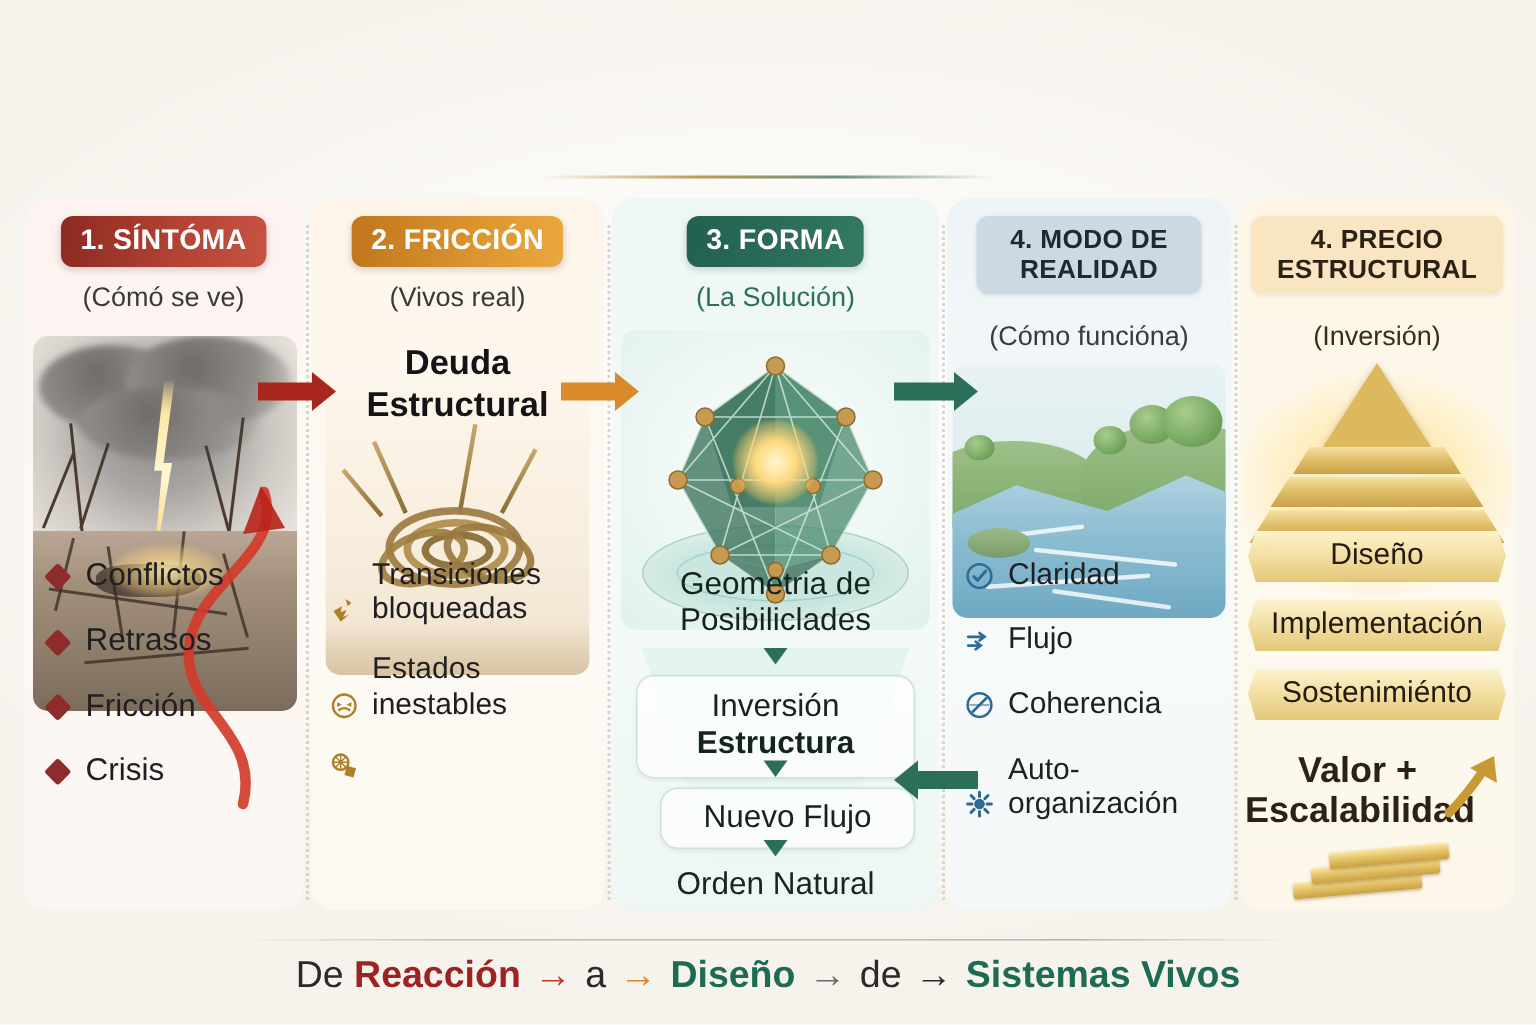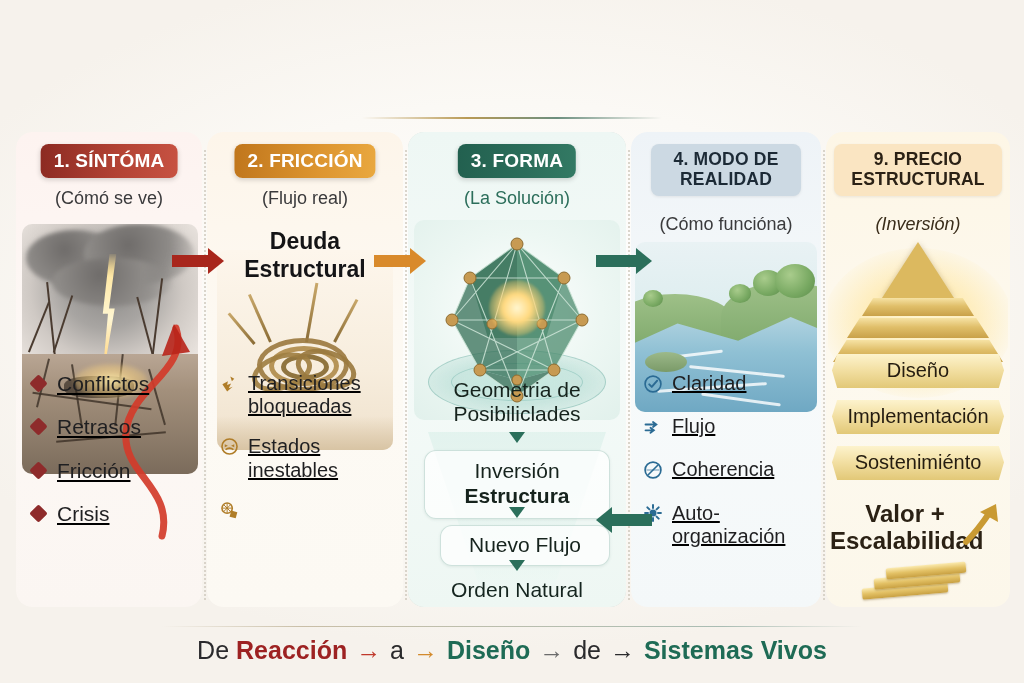--- a/index.html
+++ b/index.html
@@ -90,21 +90,21 @@
   .badge-5 { background: #fae5c2; color: #2b2115; box-shadow: 0 1px 3px rgba(0,0,0,.08); white-space: normal; width: 168px; font-size: 17.5px; }
 
   .badge-sub {
     position: absolute; left: 50%; transform: translateX(-50%);
     font-size: 18px; color: #3a3a3c; white-space: nowrap;
   }
   .sub-1 { top: 56px; }
   .sub-2 { top: 56px; }
   .sub-3 { top: 56px; color: #2c6e5b; }
   .sub-4 { top: 82px; }
-  .sub-5 { top: 82px; color: #3a2d1a; font-style: italic; }
+  .sub-5 { top: 82px; color: #3a2d1a; }
 
   
   .illus { position: absolute; border-radius: 10px; overflow: hidden; }
 
   
   .storm { left: 6px; top: 92px; width: 176px; height: 250px; }
   .storm-sky {
     position:absolute; inset:0;
     background:
       radial-gradient(ellipse 70% 45% at 48% 26%, #8c8a88 0%, #a8a5a2 35%, #cfc9c4 62%, #efe9e4 100%);
@@ -222,23 +222,22 @@
   }
   .gold-bar {
     position:absolute; height:11px; border-radius:2px;
     background: linear-gradient(180deg,#fbeaae 0%, #e3c165 50%, #c8a042 100%);
     box-shadow: 0 1px 2px rgba(120,90,30,.4);
   }
 
   
   .list { position: absolute; left: 12px; right: 8px; }
   .list-item {
-    display: flex; align-items: flex-start; gap: 9px;
+    display: flex; align-items: flex-end; gap: 9px;
     margin-bottom: 12px;
-    text-decoration: underline;
   }
   .li-ic { flex: 0 0 auto; width: 20px; height: 23px; display:flex; align-items:center; justify-content:center; }
   .li-tx { font-size: 20px; line-height: 1.16; color: #1f1f21; }
 
   .list1 { top: 240px; }
   .list1 .li-tx { font-size: 21px; }
   .list1 .list-item { margin-bottom: 19px; }
   .diamond {
     width: 13px; height: 13px; background: #8e2b2b;
     transform: rotate(45deg); border-radius: 2px;
@@ -436,21 +435,21 @@
         <div class="rope-ring" style="left:6px;  top:10px; width:92px; height:54px;"></div>
         <div class="rope-ring" style="left:18px; top:18px; width:70px; height:40px; border-color:#b08c4c;"></div>
         <div class="rope-ring" style="left:30px; top:26px; width:48px; height:26px; border-color:#876a32;"></div>
         <div class="rope-ring" style="left:0px;  top:26px; width:62px; height:36px; border-color:#a07f42; transform:rotate(-18deg);"></div>
         <div class="rope-ring" style="left:44px; top:22px; width:62px; height:38px; border-color:#9a7a3f; transform:rotate(16deg);"></div>
       </div>
       <div style="position:absolute; left:0; right:0; bottom:0; height:34px; background:linear-gradient(180deg,rgba(220,200,170,0),#d8c4a4);"></div>
     </div>
 
     <div class="badge badge-2">2. FRICCIÓN</div>
-    <div class="badge-sub sub-2">(Flujo real)</div>
+    <div class="badge-sub sub-2">(Vivos real)</div>
 
     <div style="position:absolute; left:0; right:0; top:96px; text-align:center; font-size:23px; font-weight:700; color:#141416; line-height:1.2; z-index:5;">
       <div>Deuda</div>
       <div>Estructural</div>
     </div>
 
     <div class="list list2">
       <div class="list-item">
         <span class="li-ic">
           <svg width="19" height="19" viewBox="0 0 24 24" fill="#b07d28">
@@ -624,21 +623,21 @@
     <div class="tint"></div>
 
     <div class="illus pyr-box">
       <div class="pyr-glow"></div>
       <div class="pyr-cap" style="top:16px;"></div>
       <div class="pyr-tier" style="top:72px;  width:112px; height:18px; clip-path:polygon(10% 0,90% 0,100% 100%,0 100%);"></div>
       <div class="pyr-tier" style="top:92px;  width:142px; height:20px; clip-path:polygon(9% 0,91% 0,100% 100%,0 100%);"></div>
       <div class="pyr-tier" style="top:114px; width:170px; height:22px; clip-path:polygon(8% 0,92% 0,100% 100%,0 100%);"></div>
     </div>
 
-    <div class="badge badge-5">9. PRECIO ESTRUCTURAL</div>
+    <div class="badge badge-5">4. PRECIO ESTRUCTURAL</div>
     <div class="badge-sub sub-5">(Inversión)</div>
 
     <div class="band band-1">Diseño</div>
     <div class="band band-2">Implementación</div>
     <div class="band band-3">Sostenimiénto</div>
 
     <div class="c5-value">
       <div>Valor +</div>
       <div>Escalabilidad</div>
     </div>

